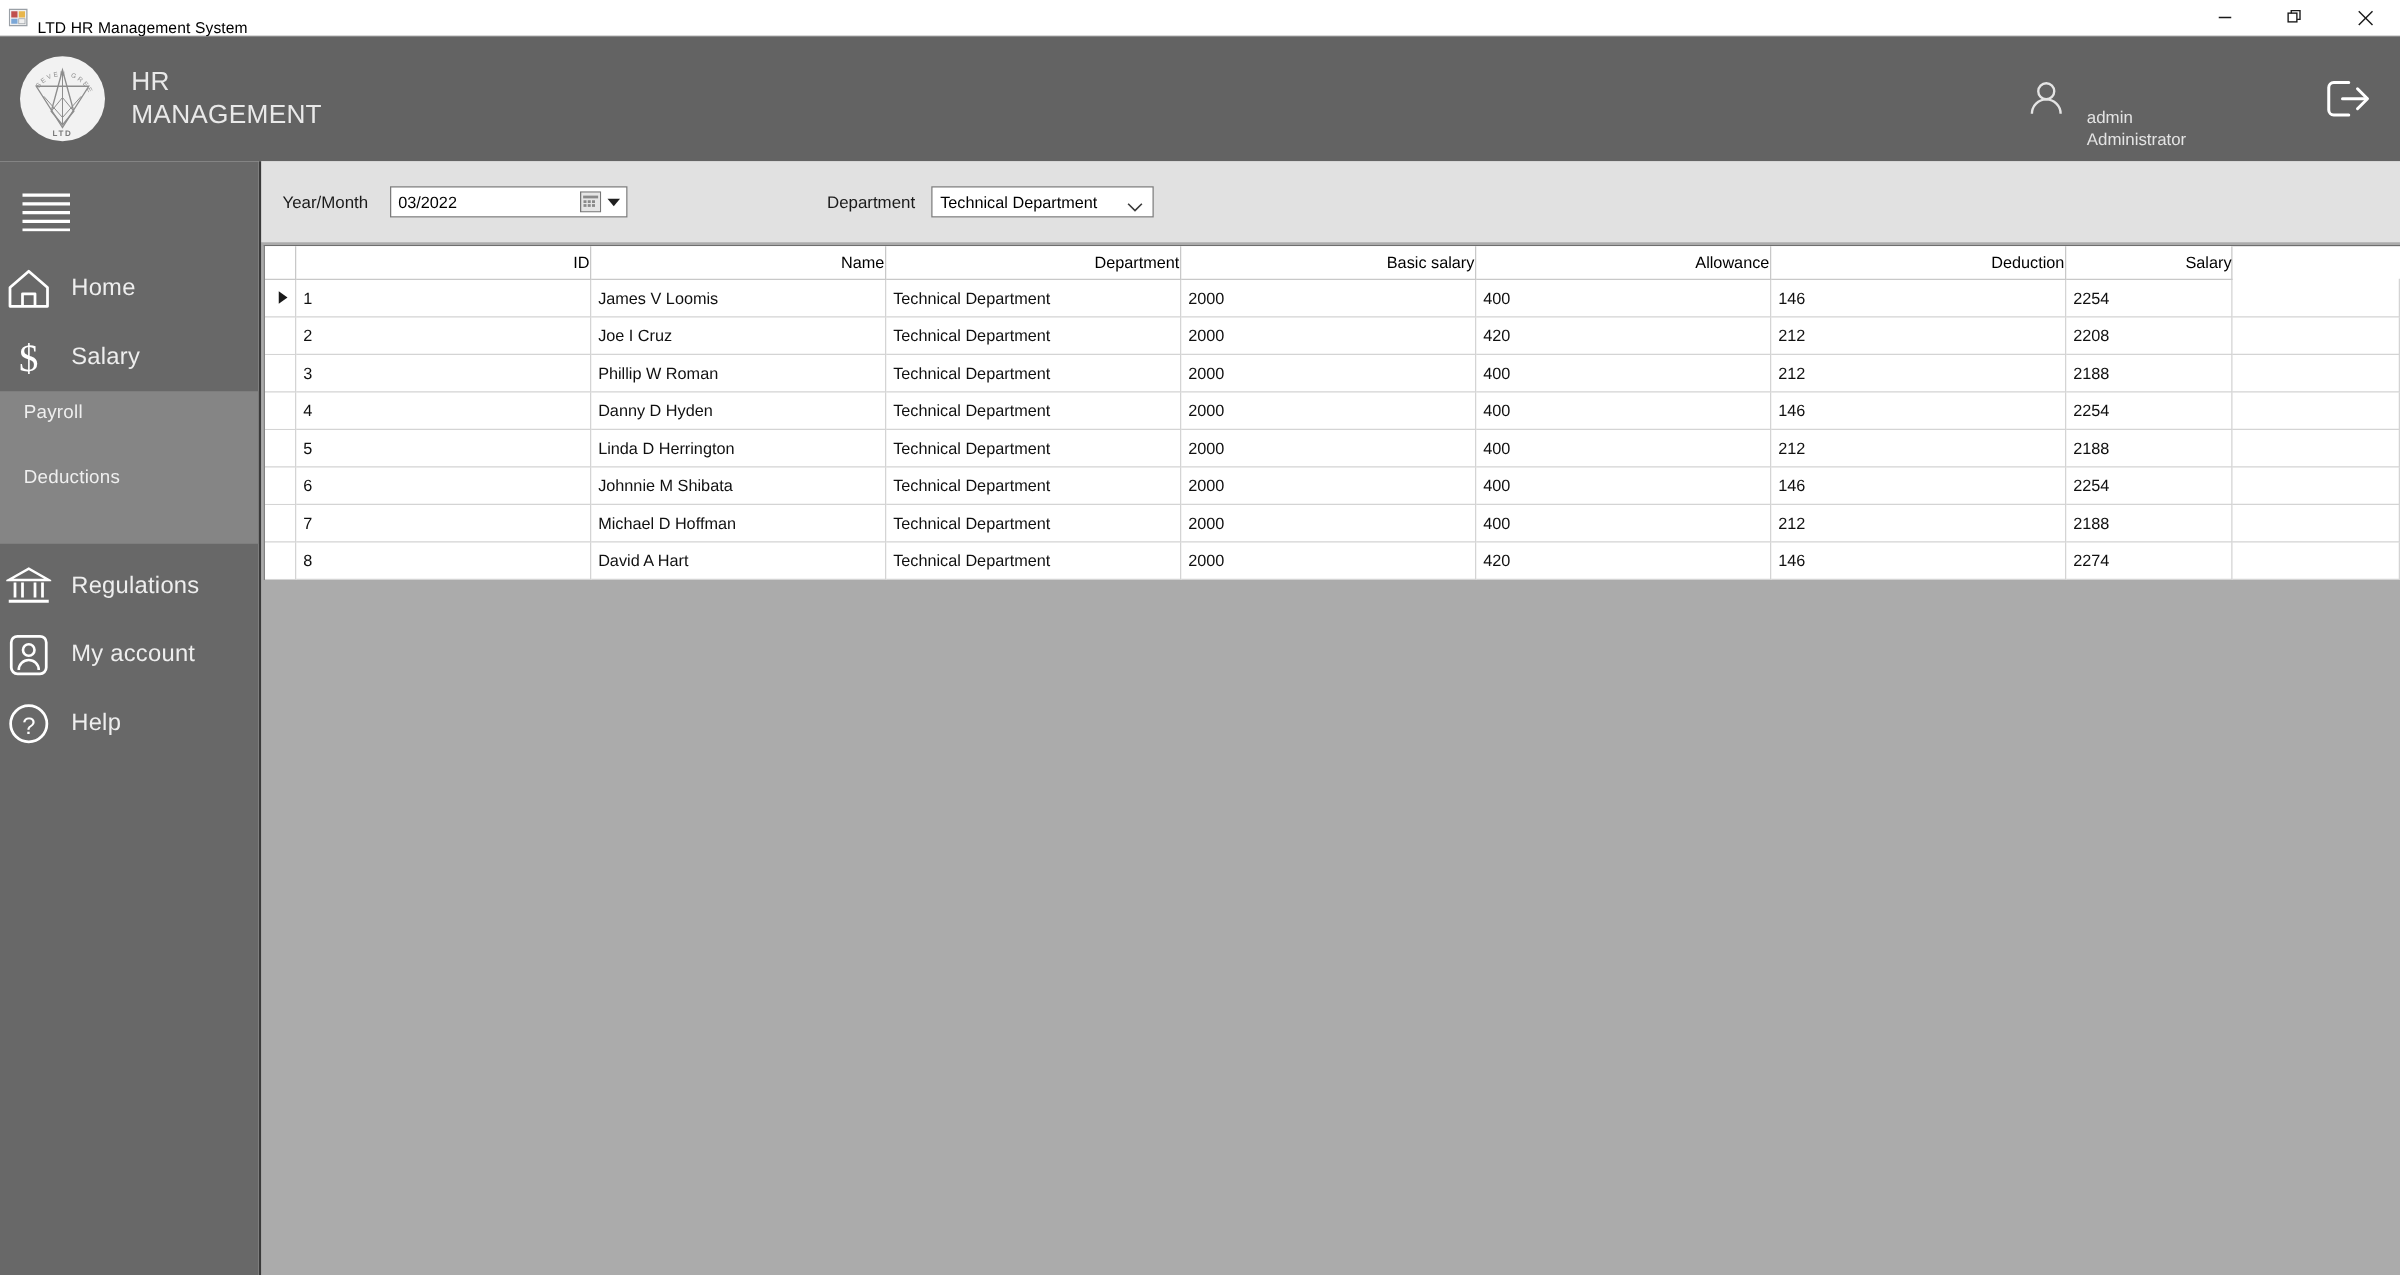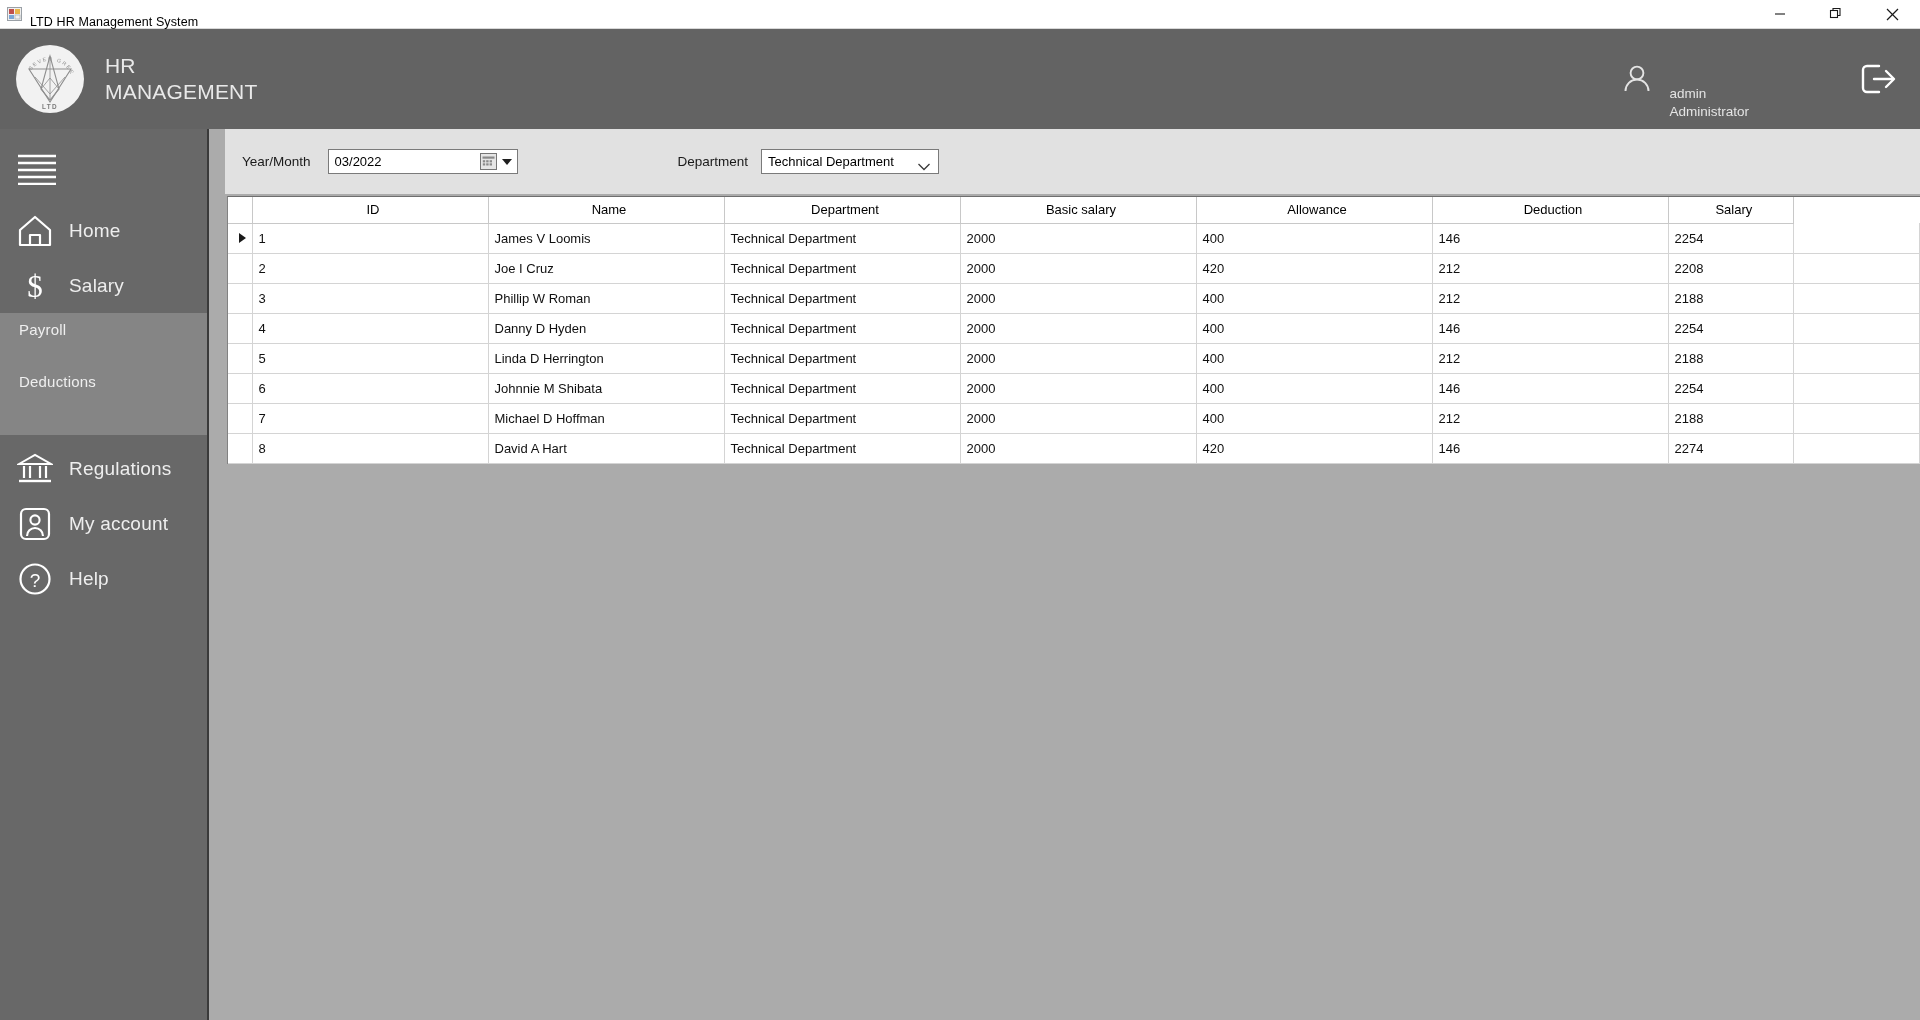--- a/index.html
+++ b/index.html
@@ -105,21 +105,21 @@
     overflow: hidden;
   }
   #hamburger {
     margin: 24px 0 18px 17px;
     width: 44px; height: 32px;
   }
   .navitem {
     display: flex;
     align-items: center;
     height: 55px;
-    padding-left: 16px;
+    padding-left: 4px;
     color: #eeeeee;
     cursor: default;
   }
   .navitem .nv-icon {
     width: 38px; height: 38px;
     flex: 0 0 38px;
     display: flex; align-items: center; justify-content: center;
   }
   .navitem .nv-label {
     margin-left: 15px;
@@ -142,21 +142,20 @@
   }
 
   
   #content {
     flex: 1 1 auto;
     background: #ababab;
     display: flex;
     flex-direction: column;
     border-left: 2px solid #3a3a3a;
     position: relative;
-    padding-left: 16px;
   }
   #filterbar {
     height: 65px;
     background: #e1e1e1;
     display: flex;
     align-items: center;
     flex: 0 0 65px;
   }
   .f-label {
     font-size: 13.5px;
@@ -230,21 +229,21 @@
     table-layout: fixed;
     background: #ffffff;
   }
   table.dgv th {
     background: #ffffff;
     border-right: 1px solid #c8c8c8;
     border-bottom: 1px solid #c8c8c8;
     font-weight: normal;
     font-size: 13px;
     color: #000;
-    text-align: center;
+    text-align: right;
     padding: 4px 0 5px 6px;
     height: 26px;
   }
   table.dgv td {
     background: #ffffff;
     border-right: 1px solid #d4d4d4;
     border-bottom: 1px solid #d4d4d4;
     font-size: 13px;
     color: #101010;
     padding: 4px 0 4px 6px;

